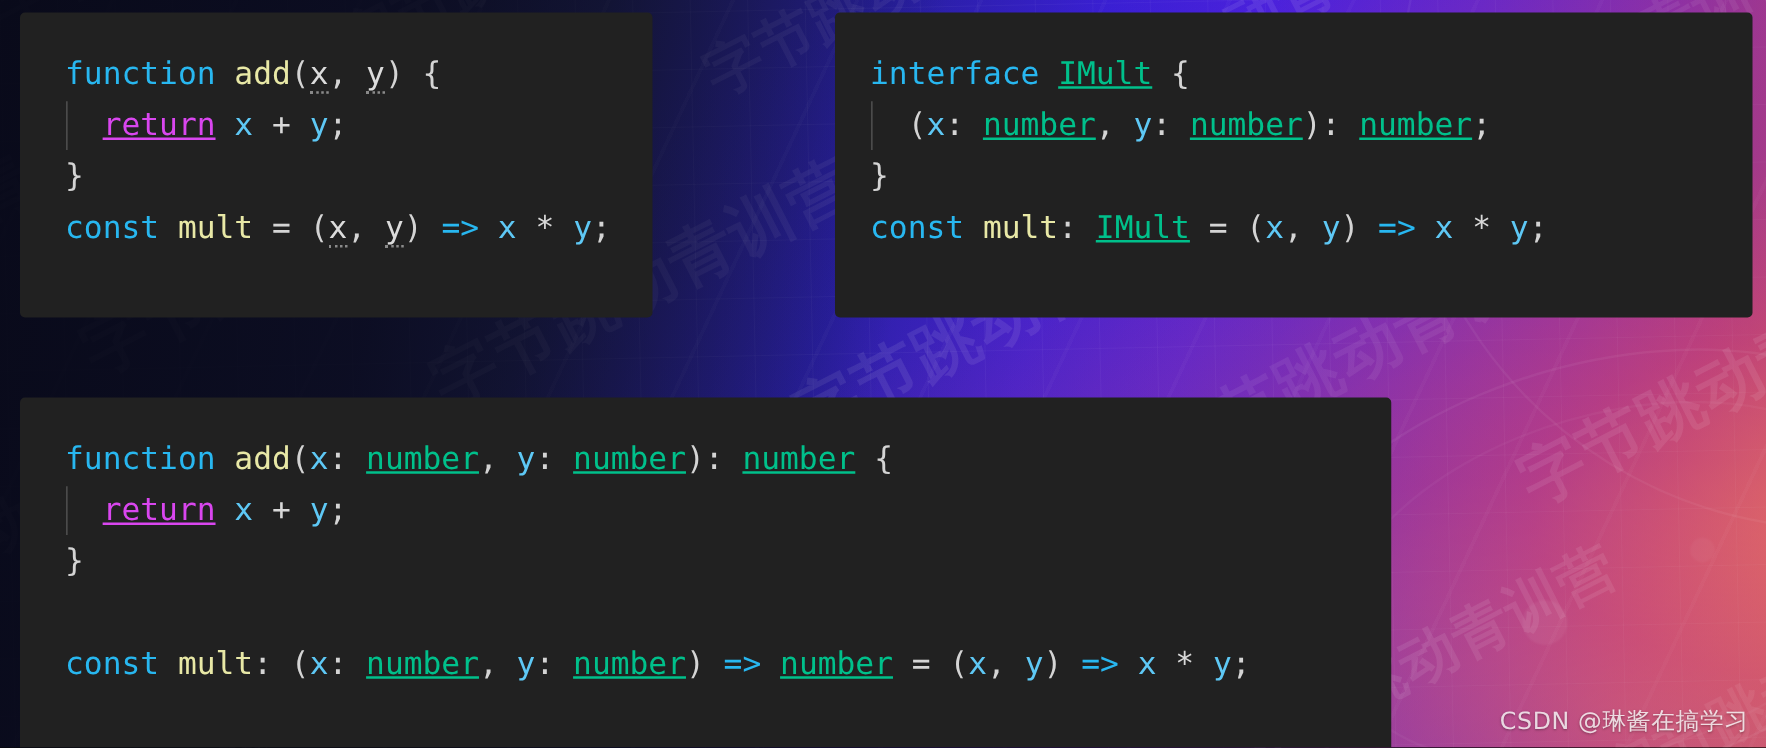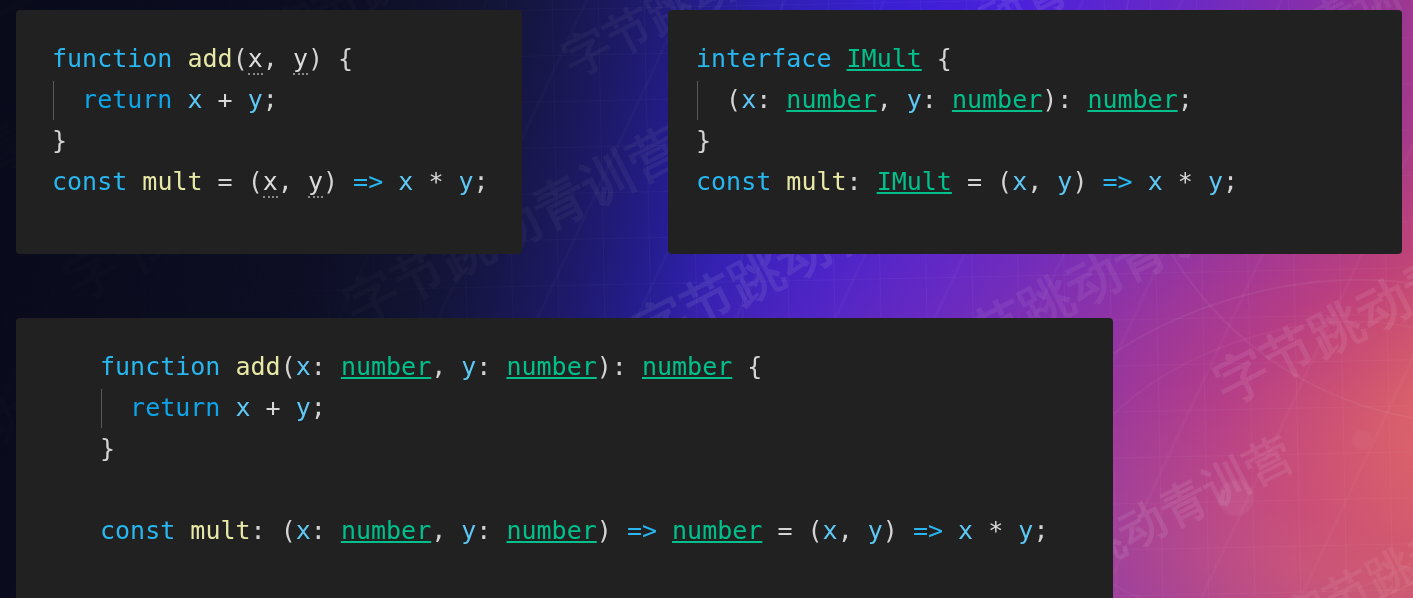--- a/index.html
+++ b/index.html
@@ -114,21 +114,21 @@
     position: absolute;
     width: 1px;
     background: #5a5a5a;
   }
 
   
   .t-kw    { color: #28b7f0; }
   .t-fn    { color: #e8e8a6; }
   .t-punc  { color: #d4d4d4; }
   .t-var   { color: #5ec8f5; }
-  .t-ret   { color: #0ea5e9; }
+  .t-ret   { color: #d946ef; text-decoration: underline; }
   .t-type  { color: #00c08b; text-decoration: underline; }
   .t-arrow { color: #28b7f0; }
   .t-plain { color: #d8d8d8; }
   .t-param { color: #dcdcdc; border-bottom: 2px dotted #8a8a8a; }
 
   
   .csdn-watermark {
     position: absolute;
     right: 14px;
     bottom: 8px;
@@ -188,23 +188,24 @@
   <div class="code-panel" id="panel-1" style="left:668px; top:10px; width:734px; height:244px;">
     <div class="code-inner" style="padding:28px 0 0 28px;">
         <div class="code-line"><span class="t-kw">interface</span><span class="t-plain"> </span><span class="t-type">IMult</span><span class="t-punc"> {</span></div>
         <div class="code-line" style="position: relative;"><span class="indent-guide" style="left: 1px; top: 2px; height: 39px;"></span><span class="t-punc">  (</span><span class="t-var">x</span><span class="t-punc">: </span><span class="t-type">number</span><span class="t-punc">, </span><span class="t-var">y</span><span class="t-punc">: </span><span class="t-type">number</span><span class="t-punc">): </span><span class="t-type">number</span><span class="t-punc">;</span></div>
         <div class="code-line"><span class="t-punc">}</span></div>
         <div class="code-line"><span class="t-kw">const</span><span class="t-plain"> </span><span class="t-fn">mult</span><span class="t-punc">: </span><span class="t-type">IMult</span><span class="t-punc"> = (</span><span class="t-var">x</span><span class="t-punc">, </span><span class="t-var">y</span><span class="t-punc">) </span><span class="t-arrow">=&gt;</span><span class="t-plain"> </span><span class="t-var">x</span><span class="t-plain"> * </span><span class="t-var">y</span><span class="t-punc">;</span></div>
       </div>
   </div>
 
   <div class="code-panel" id="panel-2" style="left:16px; top:318px; width:1097px; height:280px; border-radius:4px 4px 0 0;">
-    <div class="code-inner" style="padding:28px 0 0 36px;margin-left:48px;">
+    <div class="code-inner" style="padding:28px 0 0 36px;">
         <div class="code-line"><span class="t-kw">function</span><span class="t-plain"> </span><span class="t-fn">add</span><span class="t-punc">(</span><span class="t-var">x</span><span class="t-punc">: </span><span class="t-type">number</span><span class="t-punc">, </span><span class="t-var">y</span><span class="t-punc">: </span><span class="t-type">number</span><span class="t-punc">): </span><span class="t-type">number</span><span class="t-punc"> {</span></div>
         <div class="code-line" style="position: relative;"><span class="indent-guide" style="left: 1px; top: 2px; height: 39px;"></span><span class="t-plain">  </span><span class="t-ret">return</span><span class="t-plain"> </span><span class="t-var">x</span><span class="t-plain"> + </span><span class="t-var">y</span><span class="t-punc">;</span></div>
         <div class="code-line"><span class="t-punc">}</span></div>
         <div class="code-line"><span class="t-plain"></span>&nbsp;</div>
         <div class="code-line"><span class="t-kw">const</span><span class="t-plain"> </span><span class="t-fn">mult</span><span class="t-punc">: (</span><span class="t-var">x</span><span class="t-punc">: </span><span class="t-type">number</span><span class="t-punc">, </span><span class="t-var">y</span><span class="t-punc">: </span><span class="t-type">number</span><span class="t-punc">) </span><span class="t-arrow">=&gt;</span><span class="t-plain"> </span><span class="t-type">number</span><span class="t-punc"> = (</span><span class="t-var">x</span><span class="t-punc">, </span><span class="t-var">y</span><span class="t-punc">) </span><span class="t-arrow">=&gt;</span><span class="t-plain"> </span><span class="t-var">x</span><span class="t-plain"> * </span><span class="t-var">y</span><span class="t-punc">;</span></div>
       </div>
   </div>
 
+  <div class="csdn-watermark">CSDN @琳酱在搞学习</div>
 
 </div>
 
 </body></html>

